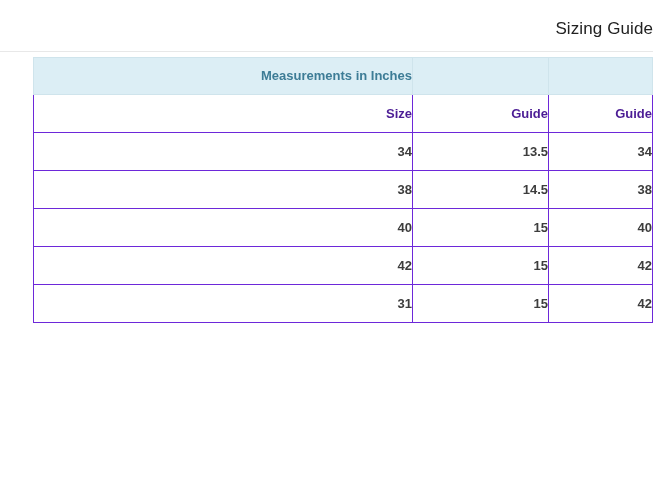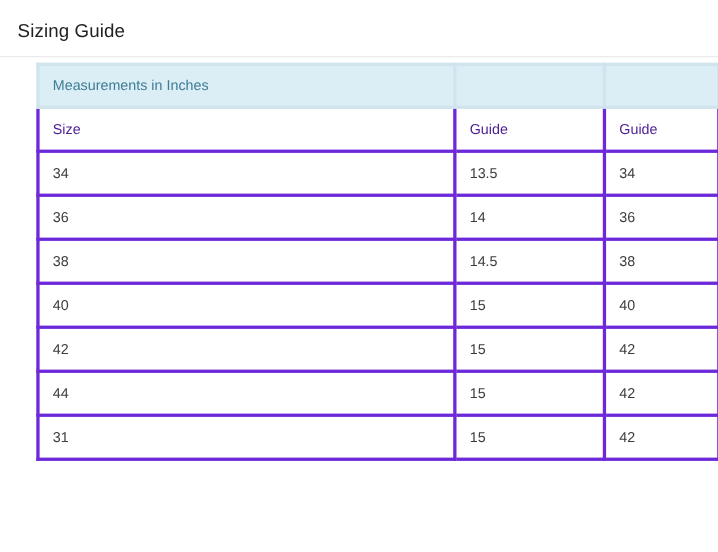--- a/index.html
+++ b/index.html
@@ -12,20 +12,21 @@
     background: #ffffff;
     font-family: "Liberation Sans", sans-serif;
     color: #333333;
     overflow: hidden;
   }
   .page {
     position: relative;
     width: 653px;
     height: 502px;
     box-sizing: border-box;
+    text-align: right;
   }
   .page-title {
     font-size: 17px;
     font-weight: 400;
     color: #222222;
     padding: 18px 0 0 16px;
     margin: 0;
     line-height: 22px;
     letter-spacing: 0.1px;
   }
@@ -47,27 +48,27 @@
     border-collapse: collapse;
     width: 619px;
     table-layout: fixed;
     font-size: 13px;
   }
   table.sizing-table col.c0 { width: 379px; }
   table.sizing-table col.c1 { width: 136px; }
   table.sizing-table col.c2 { width: 104px; }
 
   table.sizing-table td {
-    border: 3px solid #6d28d9;
+    border: 1px solid #6d28d9;
     padding: 0 0 0 12px;
     height: 37px;
     vertical-align: middle;
     color: #3d3d3d;
     font-size: 13px;
-    font-weight: 400;
+    font-weight: 700;
     background: #ffffff;
   }
   table.sizing-table tr.banner td {
     background: #dceef5;
     border-color: #cfe4ec;
     height: 36px;
     color: #3f6f83;
     font-size: 13px;
   }
   table.sizing-table tr.banner td.banner-label {
@@ -127,31 +128,20 @@
             </td>
           <td>
               <span class="cell-text">13.5</span>
             </td>
           <td>
               <span class="cell-text">34</span>
             </td>
         </tr>
         <tr>
           <td>
-              <span class="cell-text">36</span>
-            </td>
-          <td>
-              <span class="cell-text">14</span>
-            </td>
-          <td>
-              <span class="cell-text">36</span>
-            </td>
-        </tr>
-        <tr>
-          <td>
               <span class="cell-text">38</span>
             </td>
           <td>
               <span class="cell-text">14.5</span>
             </td>
           <td>
               <span class="cell-text">38</span>
             </td>
         </tr>
         <tr>
@@ -171,31 +161,20 @@
             </td>
           <td>
               <span class="cell-text">15</span>
             </td>
           <td>
               <span class="cell-text">42</span>
             </td>
         </tr>
         <tr>
           <td>
-              <span class="cell-text">44</span>
-            </td>
-          <td>
-              <span class="cell-text">15</span>
-            </td>
-          <td>
-              <span class="cell-text">42</span>
-            </td>
-        </tr>
-        <tr>
-          <td>
               <span class="cell-text">31</span>
             </td>
           <td>
               <span class="cell-text">15</span>
             </td>
           <td>
               <span class="cell-text">42</span>
             </td>
         </tr>
       </tbody>

